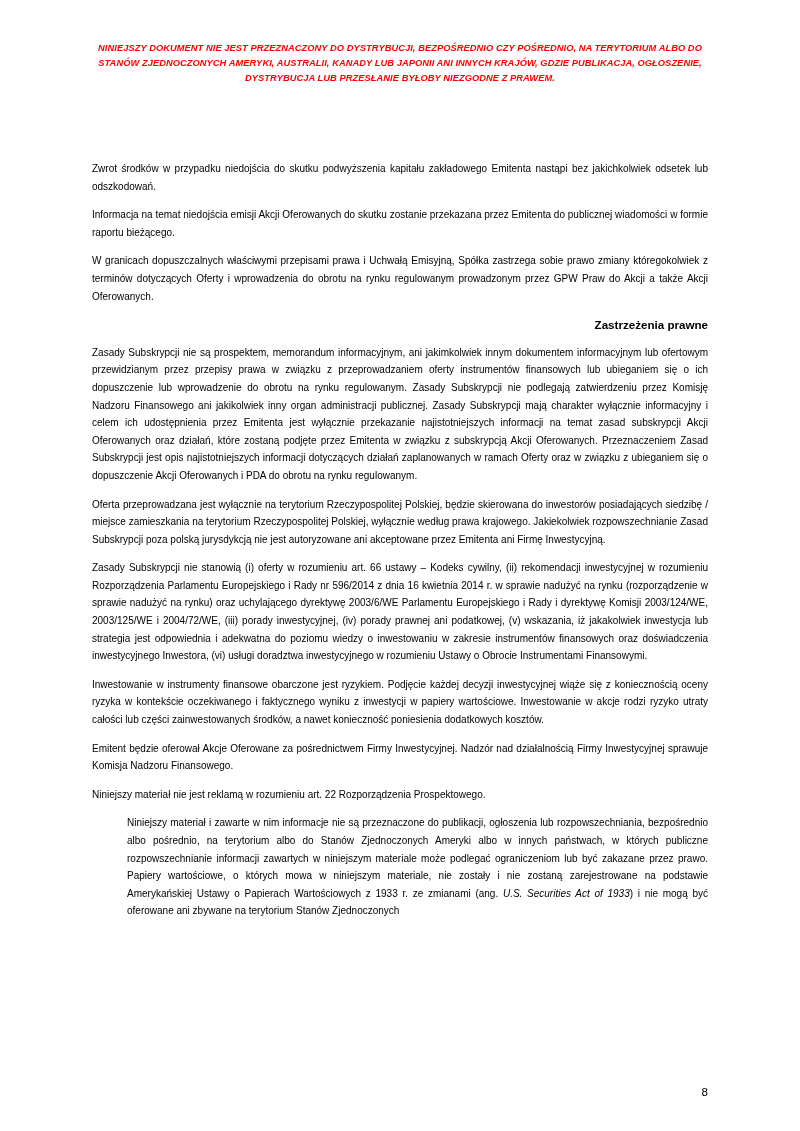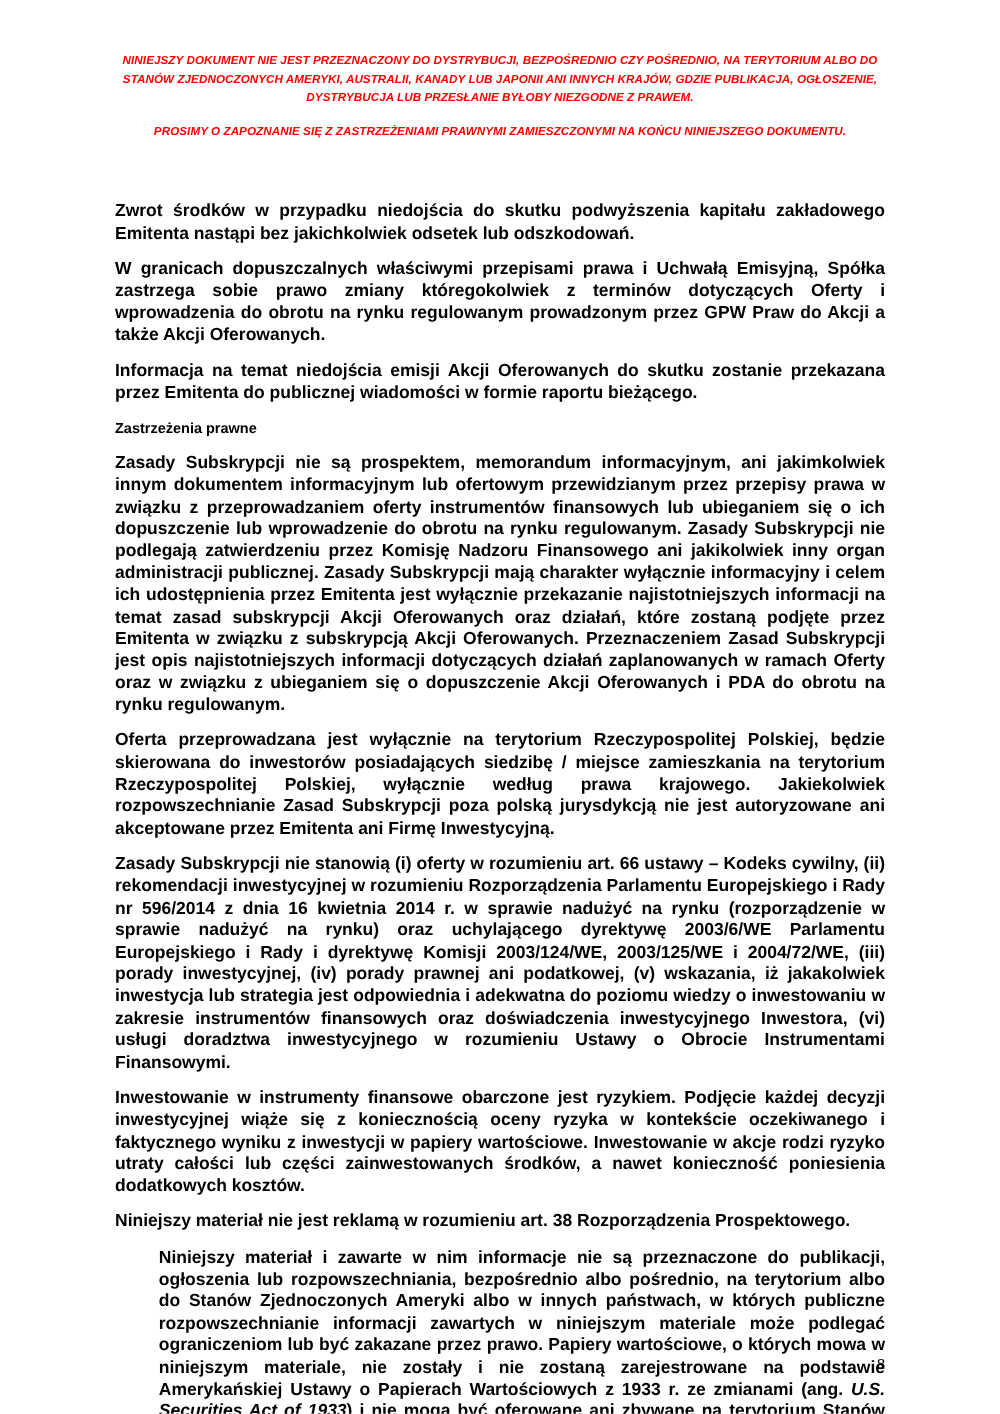--- a/index.html
+++ b/index.html
@@ -44,36 +44,35 @@
   .disclaimer-block.b3 { margin-top: 11px; }
 
   
   .body-copy {
     position: absolute;
     left: 92px;
     top: 160px;
     width: 616px;
   }
   .para {
-    font-size: 14px;
+    font-size: 10px;
     line-height: 17.6px;
     text-align: justify;
     text-justify: inter-word;
     margin: 0 0 11px 0;
     hyphens: none;
-    font-weight: bold;
   }
   .para:last-child { margin-bottom: 0; margin-left: 35px; }
 
   .section-heading {
     font-size: 11.6px;
     line-height: 17.6px;
     font-weight: bold;
-    text-align: left;
-    margin: 6px 0 10px 0;
+    text-align: right;
+    margin: 6px 0 10px 16px;
   }
 
   .para em, .it {
     font-style: italic;
   }
 
   
   .page-number {
     position: absolute;
     right: 92px;
@@ -83,44 +82,44 @@
     text-align: right;
   }
 </style>
 </head>
 <body>
 
 <div class="page">
 
   <div class="disclaimer-header">
     <div class="disclaimer-block b1">NINIEJSZY DOKUMENT NIE JEST PRZEZNACZONY DO DYSTRYBUCJI, BEZPOŚREDNIO CZY POŚREDNIO, NA TERYTORIUM ALBO DO STANÓW ZJEDNOCZONYCH AMERYKI, AUSTRALII, KANADY LUB JAPONII ANI INNYCH KRAJÓW, GDZIE PUBLIKACJA, OGŁOSZENIE, DYSTRYBUCJA LUB PRZESŁANIE BYŁOBY NIEZGODNE Z PRAWEM.</div>
-    <div class="disclaimer-block b3">PROSIMY O ZAPOZNANIE SIĘ Z ZASTRZEŻENIAMI PRAWNYMI ZAMIESZCZONYMI NA KOŃCU NINIEJSZEGO DOKUMENTU.</div>
   </div>
 
   <div class="body-copy">
 
     <p class="para">Zwrot środków w przypadku niedojścia do skutku podwyższenia kapitału zakładowego Emitenta nastąpi bez jakichkolwiek odsetek lub odszkodowań.</p>
 
+    <p class="para">Informacja na temat niedojścia emisji Akcji Oferowanych do skutku zostanie przekazana przez Emitenta do publicznej wiadomości w formie raportu bieżącego.</p>
+
     <p class="para">W granicach dopuszczalnych właściwymi przepisami prawa i Uchwałą Emisyjną, Spółka zastrzega sobie prawo zmiany któregokolwiek z terminów dotyczących Oferty i wprowadzenia do obrotu na rynku regulowanym prowadzonym przez GPW Praw do Akcji a także Akcji Oferowanych.</p>
-
-    <p class="para">Informacja na temat niedojścia emisji Akcji Oferowanych do skutku zostanie przekazana przez Emitenta do publicznej wiadomości w formie raportu bieżącego.</p>
 
     <h2 class="section-heading">Zastrzeżenia prawne</h2>
 
     <p class="para">Zasady Subskrypcji nie są prospektem, memorandum informacyjnym, ani jakimkolwiek innym dokumentem informacyjnym lub ofertowym przewidzianym przez przepisy prawa w związku z przeprowadzaniem oferty instrumentów finansowych lub ubieganiem się o ich dopuszczenie lub wprowadzenie do obrotu na rynku regulowanym. Zasady Subskrypcji nie podlegają zatwierdzeniu przez Komisję Nadzoru Finansowego ani jakikolwiek inny organ administracji publicznej. Zasady Subskrypcji mają charakter wyłącznie informacyjny i celem ich udostępnienia przez Emitenta jest wyłącznie przekazanie najistotniejszych informacji na temat zasad subskrypcji Akcji Oferowanych oraz działań, które zostaną podjęte przez Emitenta w związku z subskrypcją Akcji Oferowanych. Przeznaczeniem Zasad Subskrypcji jest opis najistotniejszych informacji dotyczących działań zaplanowanych w ramach Oferty oraz w związku z ubieganiem się o dopuszczenie Akcji Oferowanych i PDA do obrotu na rynku regulowanym.</p>
 
     <p class="para">Oferta przeprowadzana jest wyłącznie na terytorium Rzeczypospolitej Polskiej, będzie skierowana do inwestorów posiadających siedzibę / miejsce zamieszkania na terytorium Rzeczypospolitej Polskiej, wyłącznie według prawa krajowego. Jakiekolwiek rozpowszechnianie Zasad Subskrypcji poza polską jurysdykcją nie jest autoryzowane ani akceptowane przez Emitenta ani Firmę Inwestycyjną.</p>
 
     <p class="para">Zasady Subskrypcji nie stanowią (i) oferty w rozumieniu art. 66 ustawy – Kodeks cywilny, (ii) rekomendacji inwestycyjnej w rozumieniu Rozporządzenia Parlamentu Europejskiego i Rady nr 596/2014 z dnia 16 kwietnia 2014 r. w sprawie nadużyć na rynku (rozporządzenie w sprawie nadużyć na rynku) oraz uchylającego dyrektywę 2003/6/WE Parlamentu Europejskiego i Rady i dyrektywę Komisji 2003/124/WE, 2003/125/WE i 2004/72/WE, (iii) porady inwestycyjnej, (iv) porady prawnej ani podatkowej, (v) wskazania, iż jakakolwiek inwestycja lub strategia jest odpowiednia i adekwatna do poziomu wiedzy o inwestowaniu w zakresie instrumentów finansowych oraz doświadczenia inwestycyjnego Inwestora, (vi) usługi doradztwa inwestycyjnego w rozumieniu Ustawy o Obrocie Instrumentami Finansowymi.</p>
 
     <p class="para">Inwestowanie w instrumenty finansowe obarczone jest ryzykiem. Podjęcie każdej decyzji inwestycyjnej wiąże się z koniecznością oceny ryzyka w kontekście oczekiwanego i faktycznego wyniku z inwestycji w papiery wartościowe. Inwestowanie w akcje rodzi ryzyko utraty całości lub części zainwestowanych środków, a nawet konieczność poniesienia dodatkowych kosztów.</p>
 
 
+    <p class="para">Emitent będzie oferował Akcje Oferowane za pośrednictwem Firmy Inwestycyjnej. Nadzór nad działalnością Firmy Inwestycyjnej sprawuje Komisja Nadzoru Finansowego.</p>
 
-    <p class="para">Niniejszy materiał nie jest reklamą w rozumieniu art. 38 Rozporządzenia Prospektowego.</p>
+    <p class="para">Niniejszy materiał nie jest reklamą w rozumieniu art. 22 Rozporządzenia Prospektowego.</p>
 
     <p class="para">
       <span>Niniejszy materiał i zawarte w nim informacje nie są przeznaczone do publikacji, ogłoszenia lub rozpowszechniania, bezpośrednio albo pośrednio, na terytorium albo do Stanów Zjednoczonych Ameryki albo w innych państwach, w których publiczne rozpowszechnianie informacji zawartych w niniejszym materiale może podlegać ograniczeniom lub być zakazane przez prawo. Papiery wartościowe, o których mowa w niniejszym materiale, nie zostały i nie zostaną zarejestrowane na podstawie Amerykańskiej Ustawy o Papierach Wartościowych z 1933 r. ze zmianami (ang. </span><em class="it">U.S. Securities Act of 1933</em><span>) i nie mogą być oferowane ani zbywane na terytorium Stanów Zjednoczonych</span>
     </p>
 
   </div>
 
   <div class="page-number">8</div>
 
 </div>

